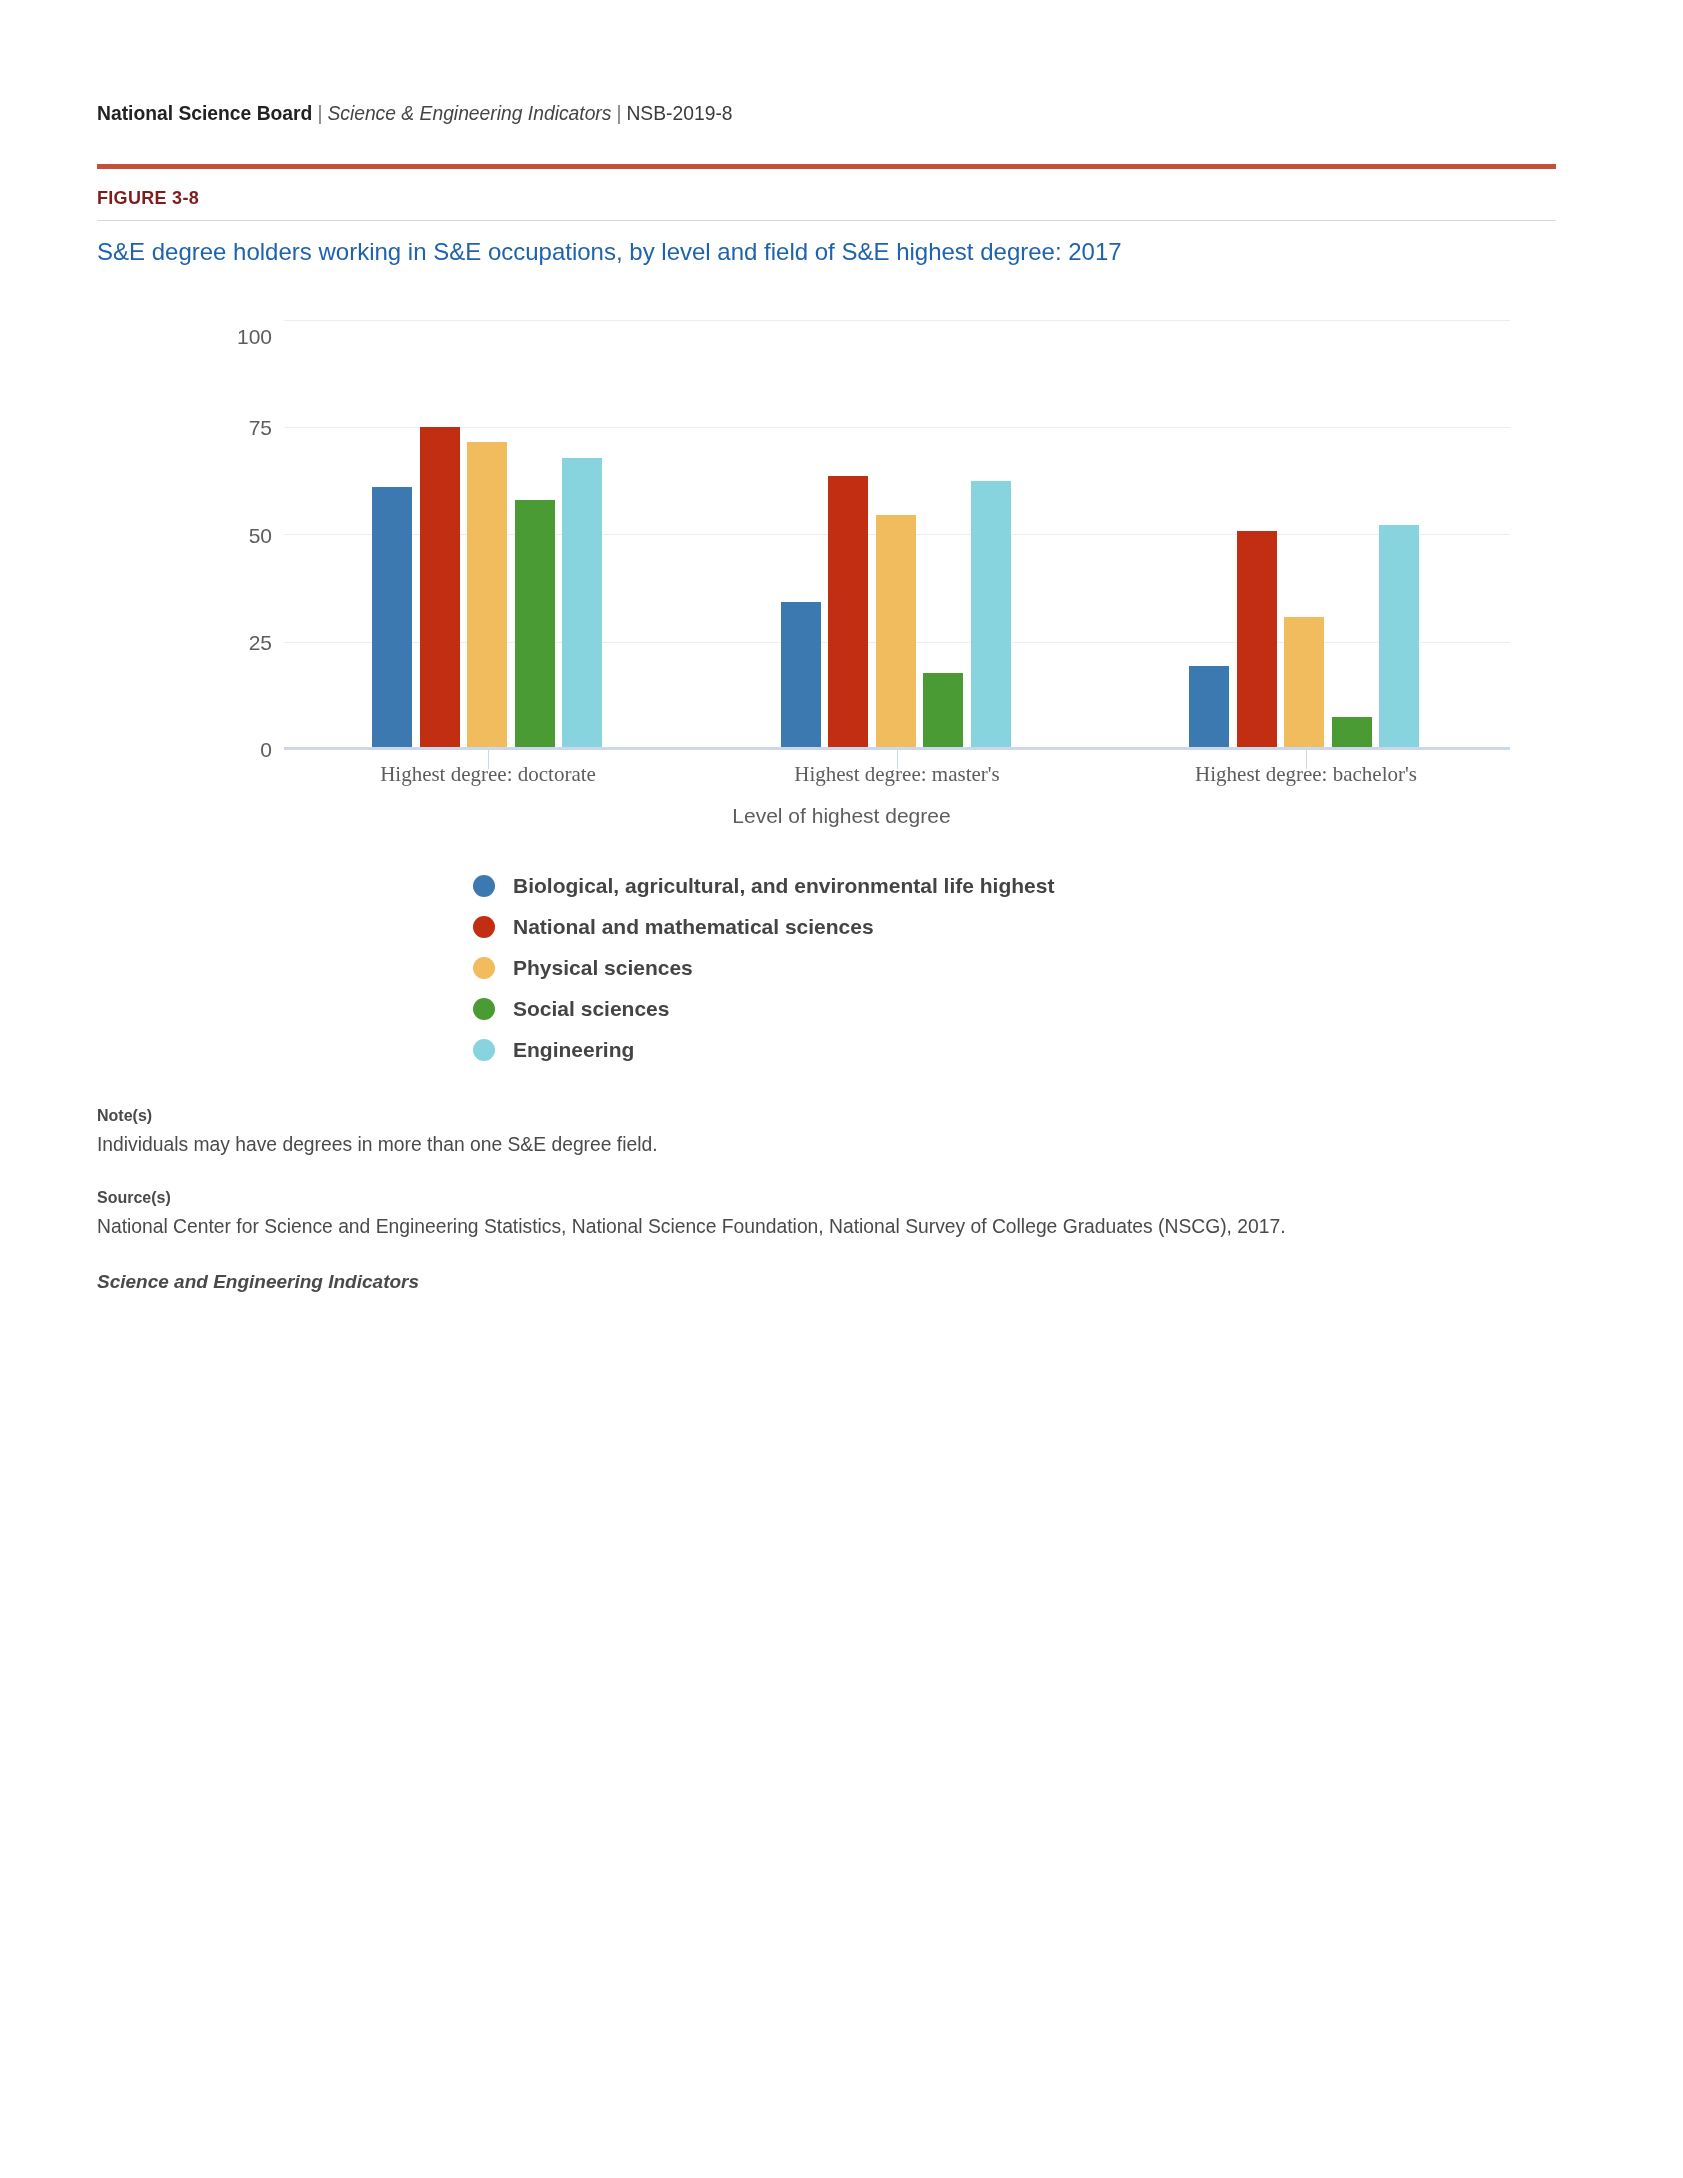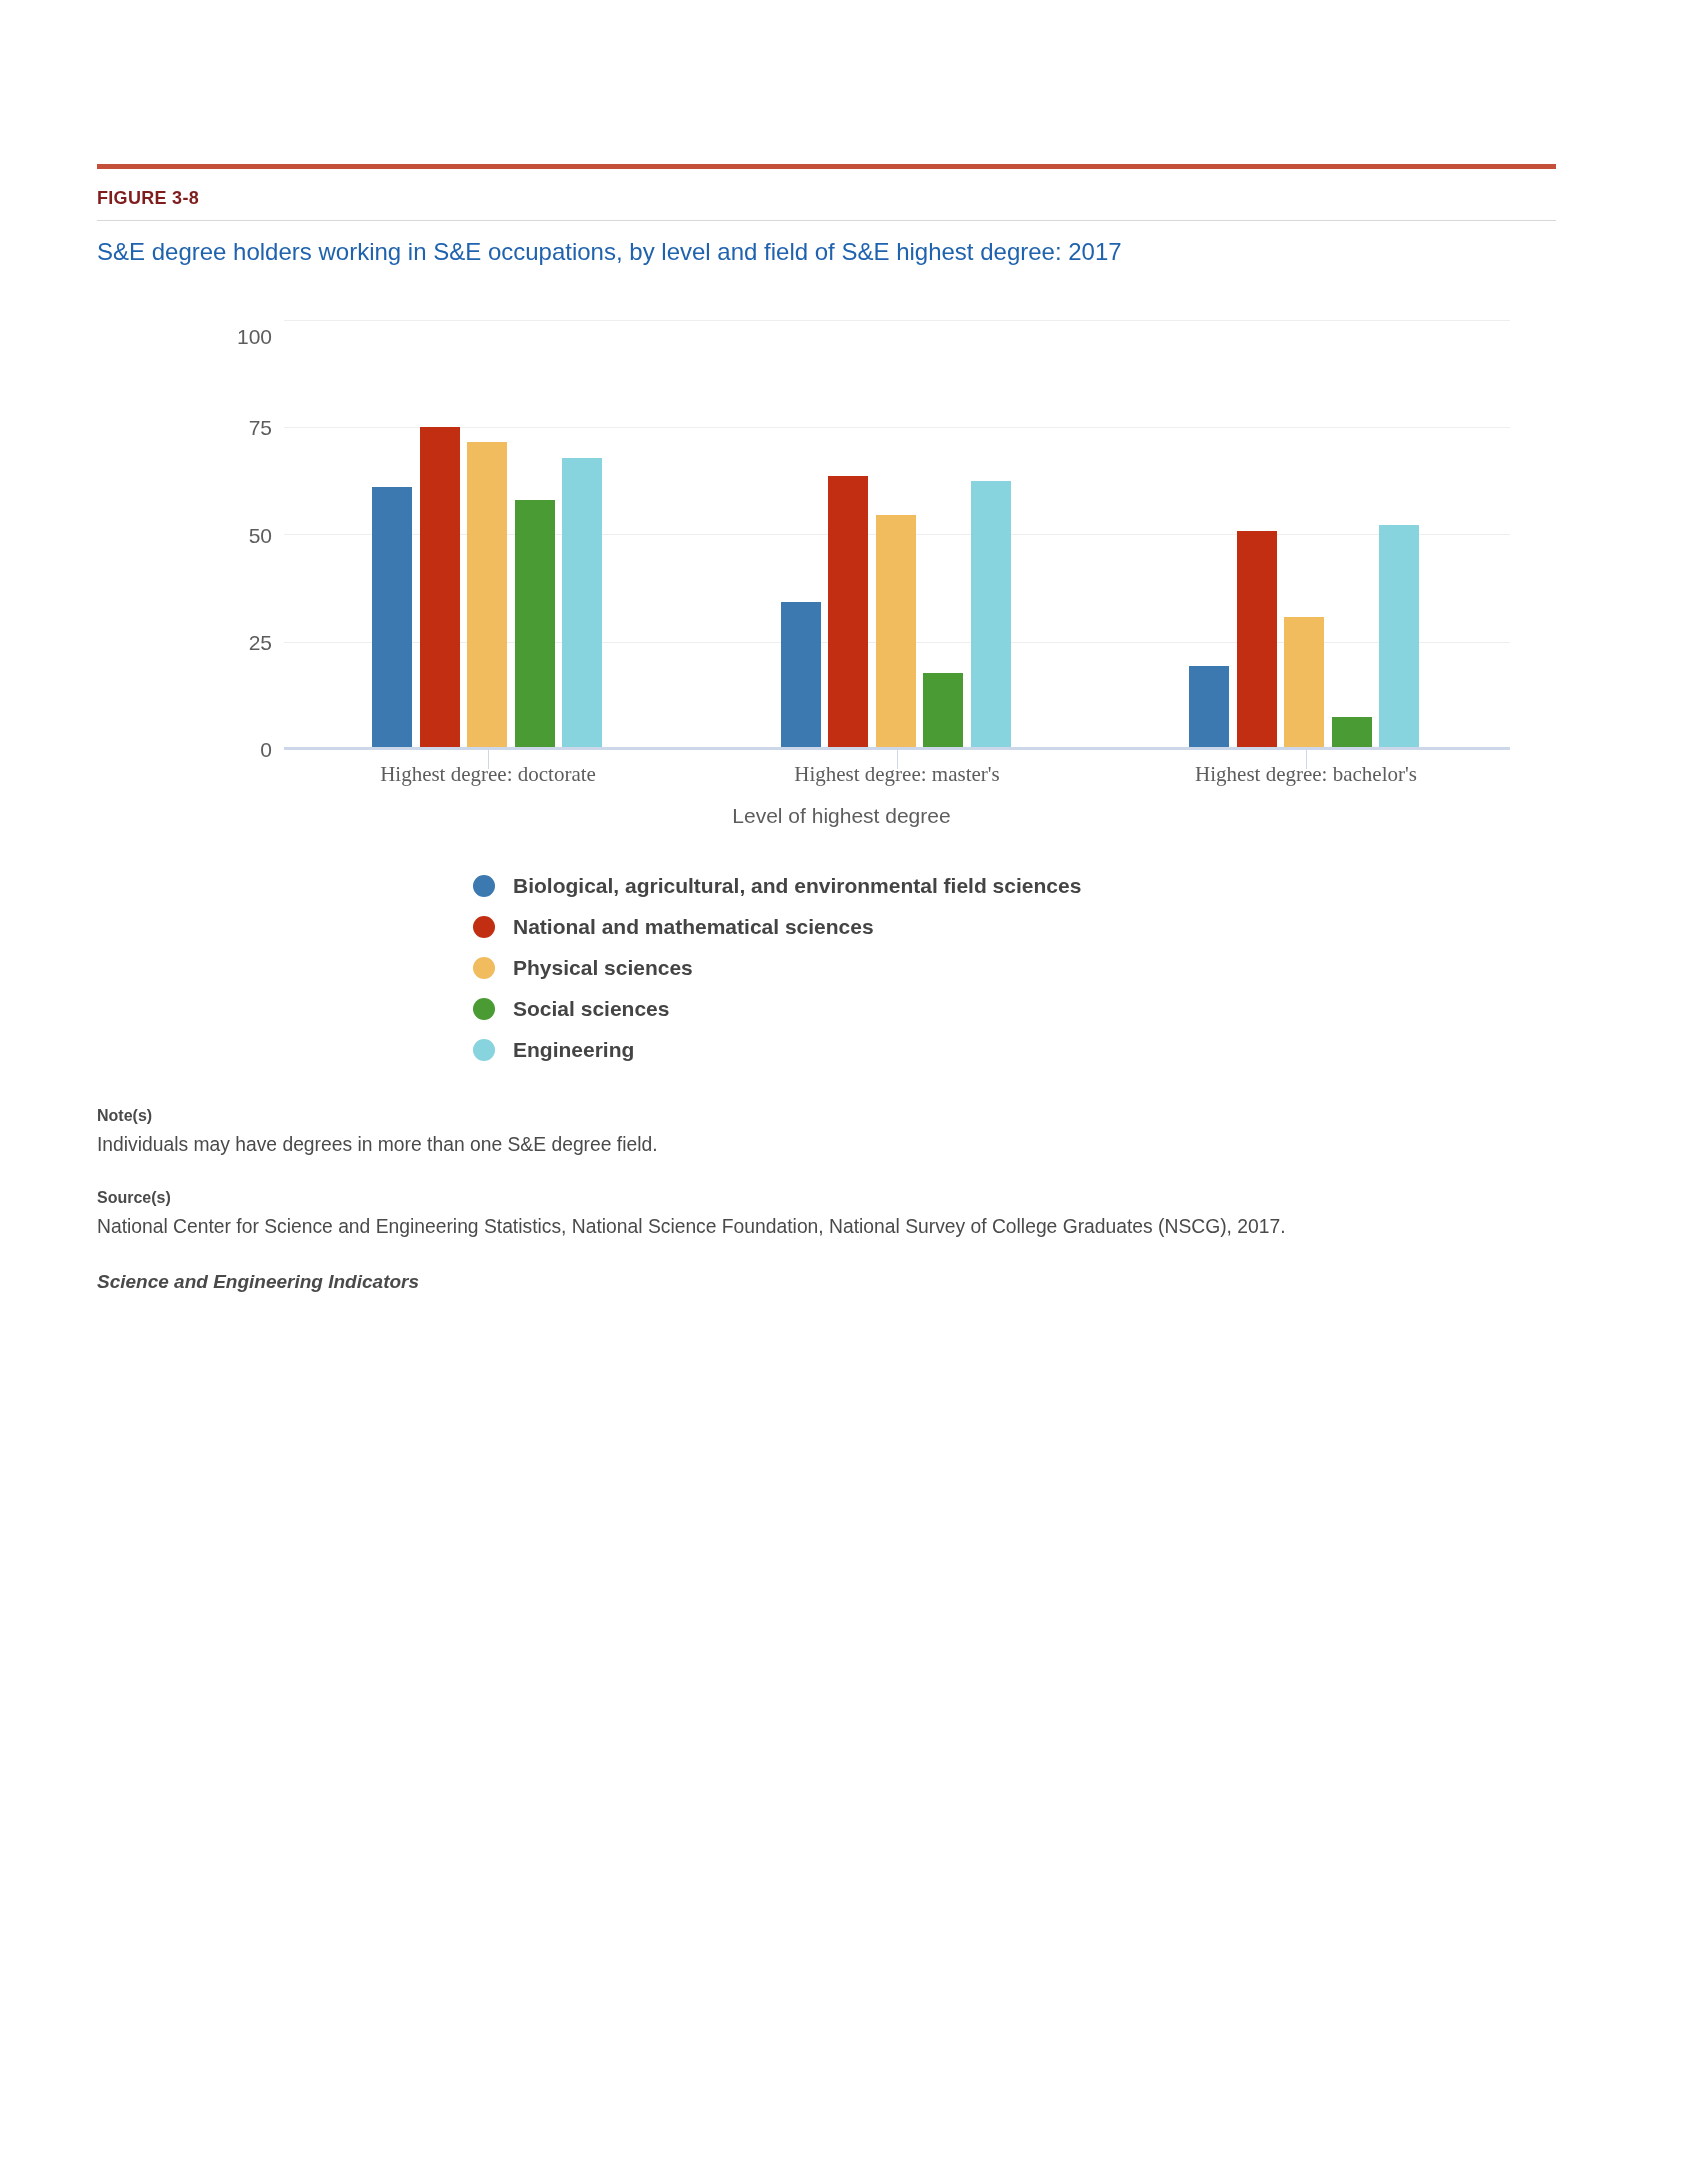--- a/index.html
+++ b/index.html
@@ -206,20 +206,23 @@
     font-style: italic;
     font-weight: bold;
     color: #4a4a4a;
   }
 </style>
 </head>
 <body>
 
 <div class="page">
 
+  <div class="doc-header">
+    <span class="org">National Science Board</span><span class="sep">|</span><span class="ital">Science &amp; Engineering Indicators</span><span class="sep">|</span><span class="rep">NSB-2019-8</span>
+  </div>
 
   <div class="red-rule"></div>
 
   <div class="figure-num">FIGURE 3-8</div>
 
   <div class="thin-rule"></div>
 
   <div class="fig-title">S&amp;E degree holders working in S&amp;E occupations, by level and field of S&amp;E highest degree: 2017</div>
 
   <div class="chart">
@@ -263,21 +266,21 @@
 
     <div class="xtick-label" style="left:488px;">Highest degree: doctorate</div>
     <div class="xtick-label" style="left:897px;">Highest degree: master's</div>
     <div class="xtick-label" style="left:1306px;">Highest degree: bachelor's</div>
 
     <div class="xaxis-title">Level of highest degree</div>
 
     <div class="legend" id="legend">
         <div class="legend-row">
           <span class="legend-swatch" style="background: rgb(59, 121, 176);"></span>
-          <span class="legend-text">Biological, agricultural, and environmental field sciences</span>
+          <span class="legend-text">Biological, agricultural, and environmental life highest</span>
         </div>
         <div class="legend-row">
           <span class="legend-swatch" style="background: rgb(194, 46, 18);"></span>
           <span class="legend-text">National and mathematical sciences</span>
         </div>
         <div class="legend-row">
           <span class="legend-swatch" style="background: rgb(240, 188, 94);"></span>
           <span class="legend-text">Physical sciences</span>
         </div>
         <div class="legend-row">

